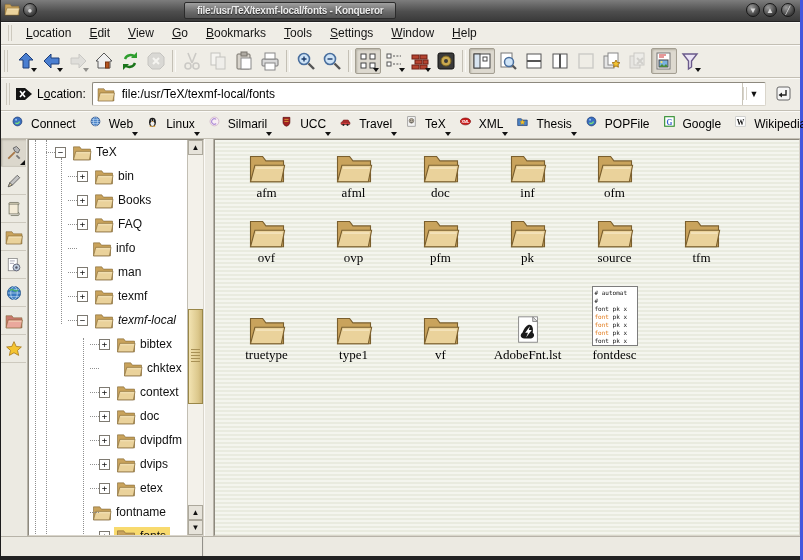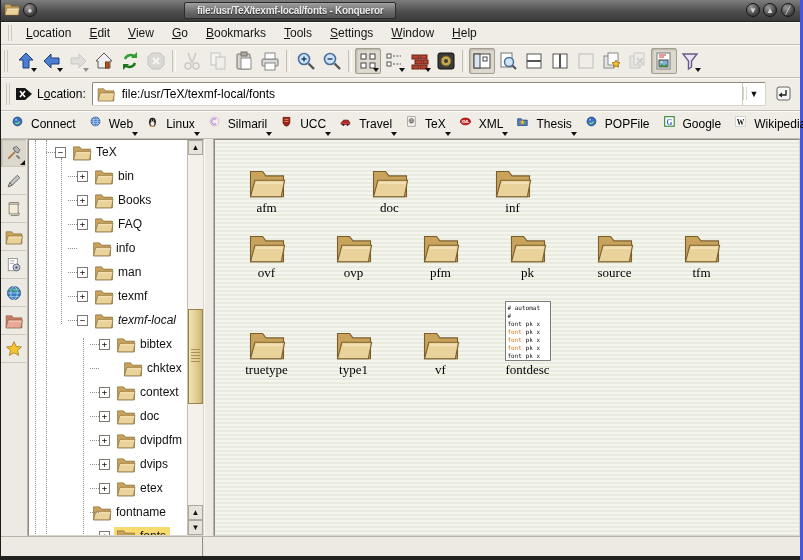--- a/index.html
+++ b/index.html
@@ -803,21 +803,21 @@
           <div class="sc-thumb">
               <div class="ridges"></div>
             </div>
         </div>
         <div class="sc-btn">▲</div>
         <div class="sc-btn">▼</div>
       </div>
     </div>
     <div class="splitter"></div>
     <div class="mainview" id="mainview">
-        <div class="irow" style="margin-top: 15px; gap: 36px;">
+        <div class="irow" style="margin-top: 0;">
           <div class="ritem">
             <div class="icon-slot" style="height:40px">
               <span style="display:flex">
                 <svg width="38" height="33" viewBox="0 0 34 30">
                   <path d="M2 5h11l3 4h16v19H2z" fill="#c9a35c" stroke="#7a5f2e"></path>
                   <path d="M30 28H2l4-15h27z" fill="#ead29b" stroke="#7a5f2e"></path>
                   <path d="M7 15.5h24" stroke="#f7e9c5" stroke-width="1.2"></path>
                 </svg>
               </span>
             </div>
@@ -826,34 +826,58 @@
           <div class="ritem">
             <div class="icon-slot" style="height:40px">
               <span style="display:flex">
                 <svg width="38" height="33" viewBox="0 0 34 30">
                   <path d="M2 5h11l3 4h16v19H2z" fill="#c9a35c" stroke="#7a5f2e"></path>
                   <path d="M30 28H2l4-15h27z" fill="#ead29b" stroke="#7a5f2e"></path>
                   <path d="M7 15.5h24" stroke="#f7e9c5" stroke-width="1.2"></path>
                 </svg>
               </span>
             </div>
+            <div class="ilabel">afml</div>
+          </div>
+          <div class="ritem">
+            <div class="icon-slot" style="height:40px">
+              <span style="display:flex">
+                <svg width="38" height="33" viewBox="0 0 34 30">
+                  <path d="M2 5h11l3 4h16v19H2z" fill="#c9a35c" stroke="#7a5f2e"></path>
+                  <path d="M30 28H2l4-15h27z" fill="#ead29b" stroke="#7a5f2e"></path>
+                  <path d="M7 15.5h24" stroke="#f7e9c5" stroke-width="1.2"></path>
+                </svg>
+              </span>
+            </div>
             <div class="ilabel">doc</div>
           </div>
           <div class="ritem">
             <div class="icon-slot" style="height:40px">
               <span style="display:flex">
                 <svg width="38" height="33" viewBox="0 0 34 30">
                   <path d="M2 5h11l3 4h16v19H2z" fill="#c9a35c" stroke="#7a5f2e"></path>
                   <path d="M30 28H2l4-15h27z" fill="#ead29b" stroke="#7a5f2e"></path>
                   <path d="M7 15.5h24" stroke="#f7e9c5" stroke-width="1.2"></path>
                 </svg>
               </span>
             </div>
             <div class="ilabel">inf</div>
           </div>
+          <div class="ritem">
+            <div class="icon-slot" style="height:40px">
+              <span style="display:flex">
+                <svg width="38" height="33" viewBox="0 0 34 30">
+                  <path d="M2 5h11l3 4h16v19H2z" fill="#c9a35c" stroke="#7a5f2e"></path>
+                  <path d="M30 28H2l4-15h27z" fill="#ead29b" stroke="#7a5f2e"></path>
+                  <path d="M7 15.5h24" stroke="#f7e9c5" stroke-width="1.2"></path>
+                </svg>
+              </span>
+            </div>
+            <div class="ilabel">ofm</div>
+          </div>
         </div>
         <div class="irow" style="margin-top: 8px;">
           <div class="ritem">
             <div class="icon-slot" style="height:40px">
               <span style="display:flex">
                 <svg width="38" height="33" viewBox="0 0 34 30">
                   <path d="M2 5h11l3 4h16v19H2z" fill="#c9a35c" stroke="#7a5f2e"></path>
                   <path d="M30 28H2l4-15h27z" fill="#ead29b" stroke="#7a5f2e"></path>
                   <path d="M7 15.5h24" stroke="#f7e9c5" stroke-width="1.2"></path>
                 </svg>
@@ -951,20 +975,33 @@
             <div class="icon-slot" style="height:64px">
               <span style="display:flex">
                 <svg width="38" height="33" viewBox="0 0 34 30">
                   <path d="M2 5h11l3 4h16v19H2z" fill="#c9a35c" stroke="#7a5f2e"></path>
                   <path d="M30 28H2l4-15h27z" fill="#ead29b" stroke="#7a5f2e"></path>
                   <path d="M7 15.5h24" stroke="#f7e9c5" stroke-width="1.2"></path>
                 </svg>
               </span>
             </div>
             <div class="ilabel">vf</div>
+          </div>
+          <div class="ritem">
+            <div class="icon-slot" style="height:64px">
+              <span style="display:flex">
+                <svg width="32" height="32" viewBox="0 0 34 34">
+                  <rect x="7" y="3" width="20" height="27" fill="#fff" stroke="#888"></rect>
+                  <path d="M22 3l5 5h-5z" fill="#ddd" stroke="#888"></path>
+                  <path d="M11 20c5-13 13-10 11 0 3 2 1 6-2 6h-7c-4 0-5-4-2-6z" fill="#1a1a1a"></path>
+                  <path d="M19 13l-5 7h3l-2 5 6-8h-3z" fill="#fff"></path>
+                </svg>
+              </span>
+            </div>
+            <div class="ilabel">AdobeFnt.lst</div>
           </div>
           <div class="ritem">
             <div class="icon-slot" style="height:64px">
               <span style="display:flex">
                 <div class="preview">
                   <div># automat</div>
                   <div>#</div>
                   <div>font pk x</div>
                   <div><b>font</b> pk x</div>
                   <div><b>font</b> pk x</div>

